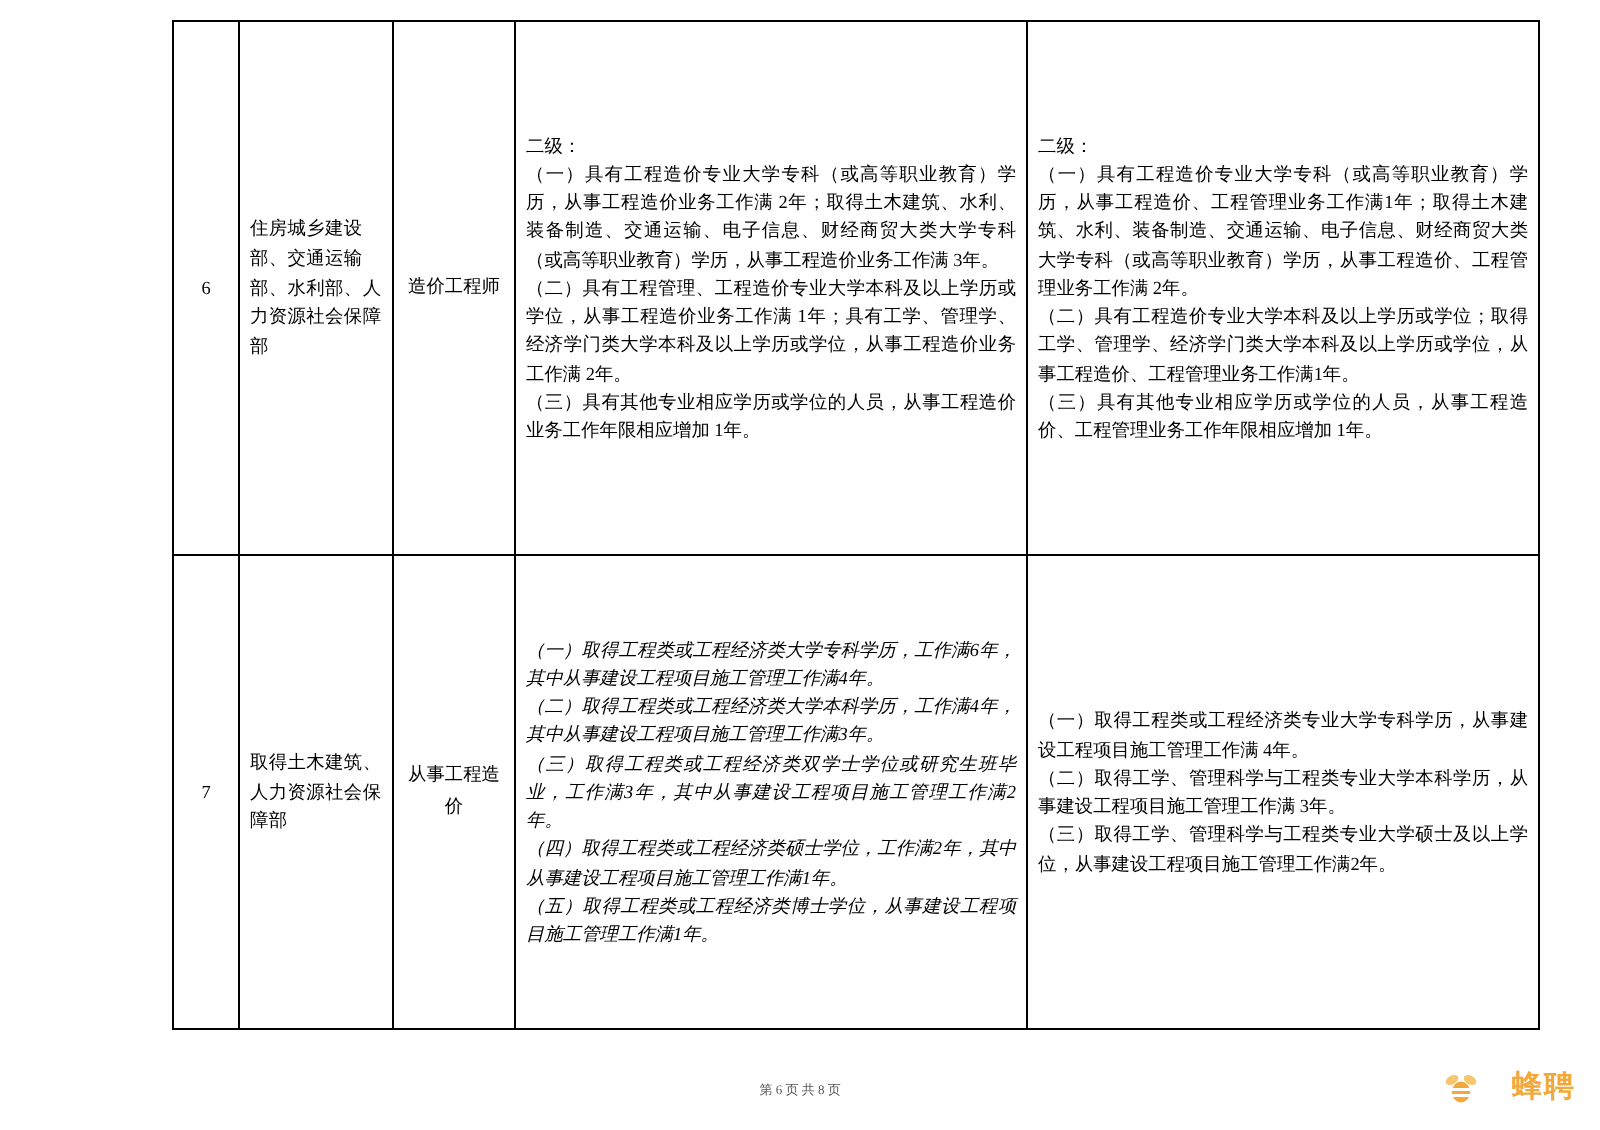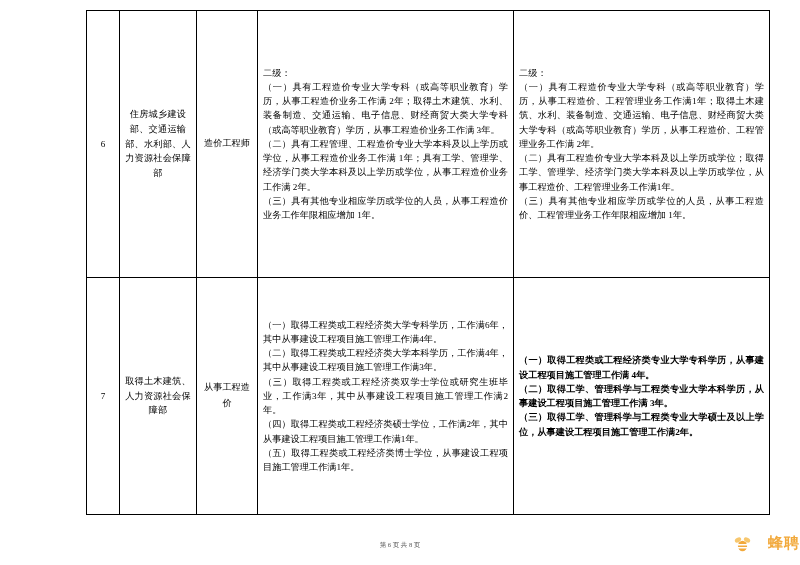--- a/index.html
+++ b/index.html
@@ -37,21 +37,21 @@
     line-height: 1.55;
     font-family: "Liberation Serif", serif;
   }
   td.col-no {
     width: 22px;
     text-align: center;
     vertical-align: middle;
   }
   td.col-dept {
     width: 66px;
-    text-align: center;
+    text-align: left;
     vertical-align: middle;
   }
   td.col-name {
     width: 50px;
     text-align: center;
     vertical-align: middle;
     border-radius: 26px;
   }
   td.col-req-a {
     width: 245px;
@@ -83,21 +83,21 @@
     left: 0;
     top: 541px;
     width: 800px;
     text-align: center;
     font-size: 6.5px;
     color: #555555;
     font-family: "Liberation Serif", serif;
   }
   .watermark {
     position: absolute;
-    right: 0;
+    right: 12px;
     top: 534px;
     display: flex;
     align-items: center;
     gap: 16px;
   }
   .wm-icon {
     width: 19px;
     height: 19px;
     position: relative;
   }
@@ -145,28 +145,28 @@
         <td class="col-no">
           <span>7</span>
         </td>
         <td class="col-dept">
           <span class="dept-text">取得土木建筑、人力资源社会保障部</span>
         </td>
         <td class="col-name">
           <span class="name-text">从事工程造价</span>
         </td>
         <td class="col-req-a">
-          <div class="para cell-inner" style="white-space: pre-wrap;">（一）取得工程类或工程经济类大学专科学历，工作满6年，其中从事建设工程项目施工管理工作满4年。
+          <div class="para cell-inner" style="white-space: pre-wrap; font-style: italic;">（一）取得工程类或工程经济类大学专科学历，工作满6年，其中从事建设工程项目施工管理工作满4年。
 （二）取得工程类或工程经济类大学本科学历，工作满4年，其中从事建设工程项目施工管理工作满3年。
 （三）取得工程类或工程经济类双学士学位或研究生班毕业，工作满3年，其中从事建设工程项目施工管理工作满2年。
 （四）取得工程类或工程经济类硕士学位，工作满2年，其中从事建设工程项目施工管理工作满1年。
 （五）取得工程类或工程经济类博士学位，从事建设工程项目施工管理工作满1年。</div>
         </td>
         <td class="col-req-b">
-          <div class="para cell-inner" style="white-space: pre-wrap; font-weight: bold;">（一）取得工程类或工程经济类专业大学专科学历，从事建设工程项目施工管理工作满 4年。
+          <div class="para cell-inner" style="white-space: pre-wrap;">（一）取得工程类或工程经济类专业大学专科学历，从事建设工程项目施工管理工作满 4年。
 （二）取得工学、管理科学与工程类专业大学本科学历，从事建设工程项目施工管理工作满 3年。
 （三）取得工学、管理科学与工程类专业大学硕士及以上学位，从事建设工程项目施工管理工作满2年。</div>
         </td>
       </tr>
     </tbody>
   </table>
 
   <div class="footer-pageno">第 6 页 共 8 页</div>
 
   <div class="watermark">

